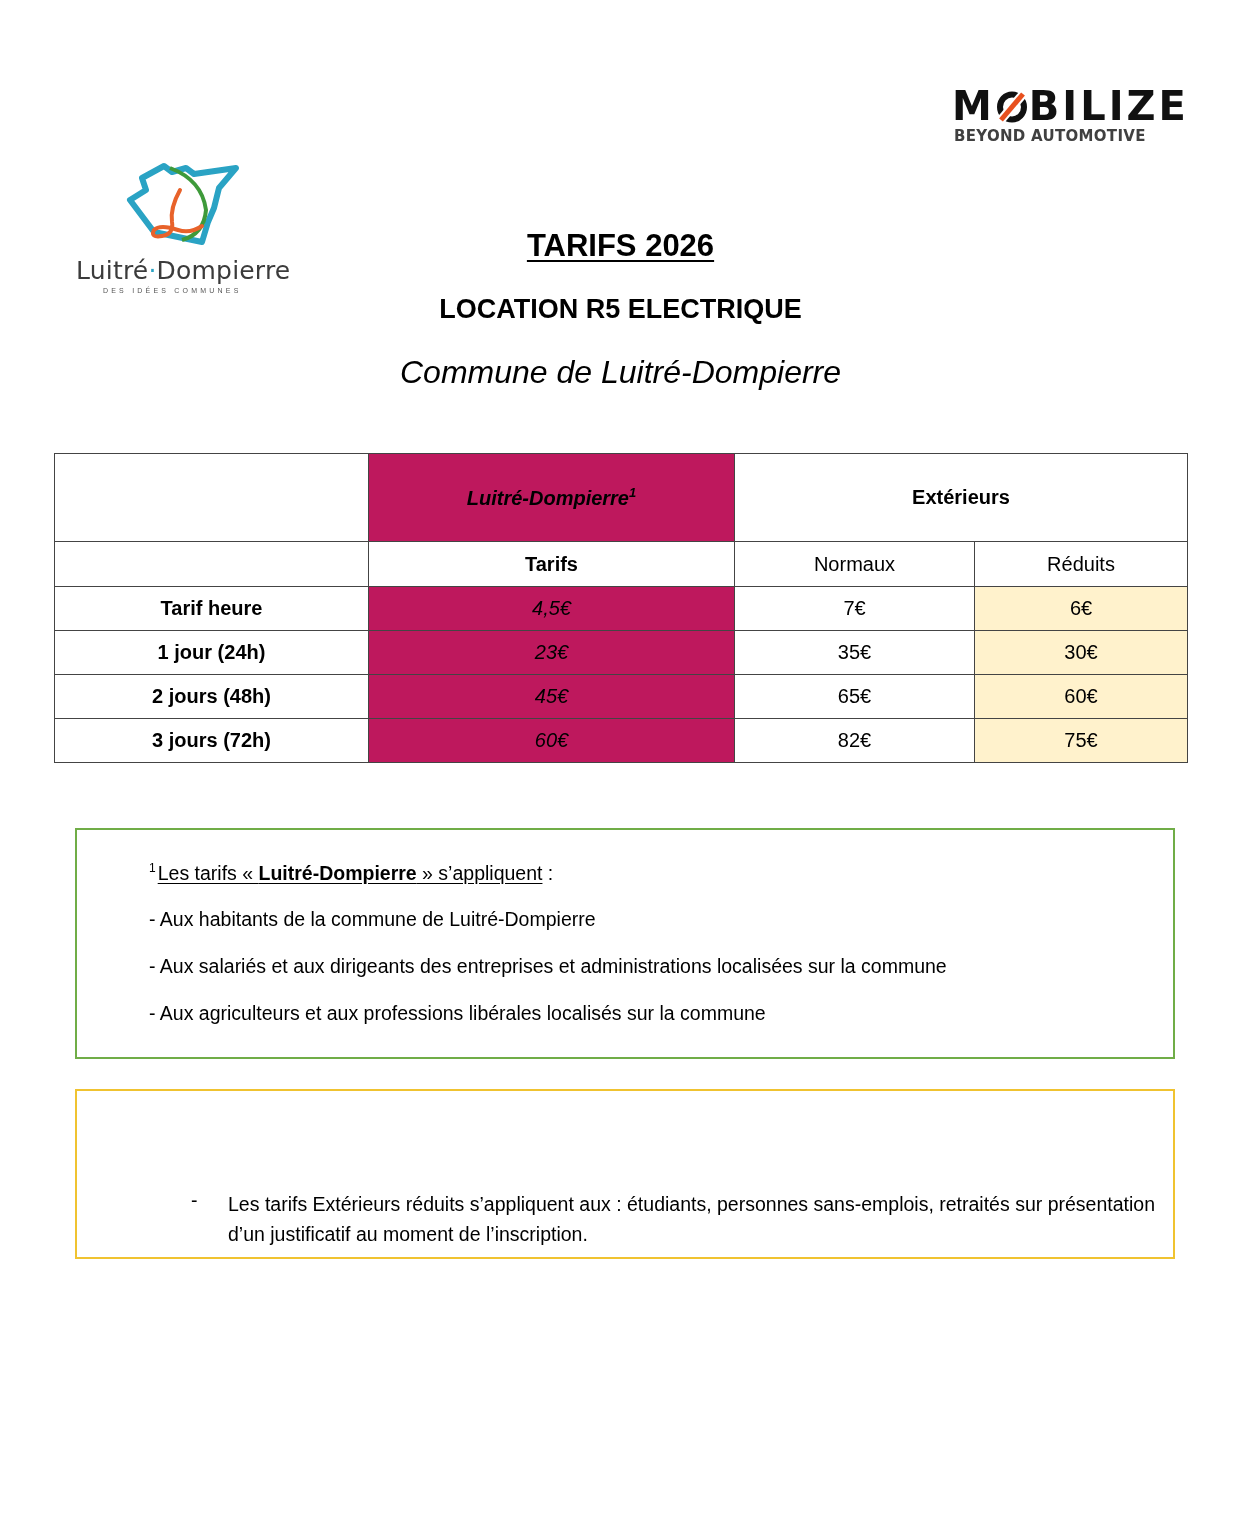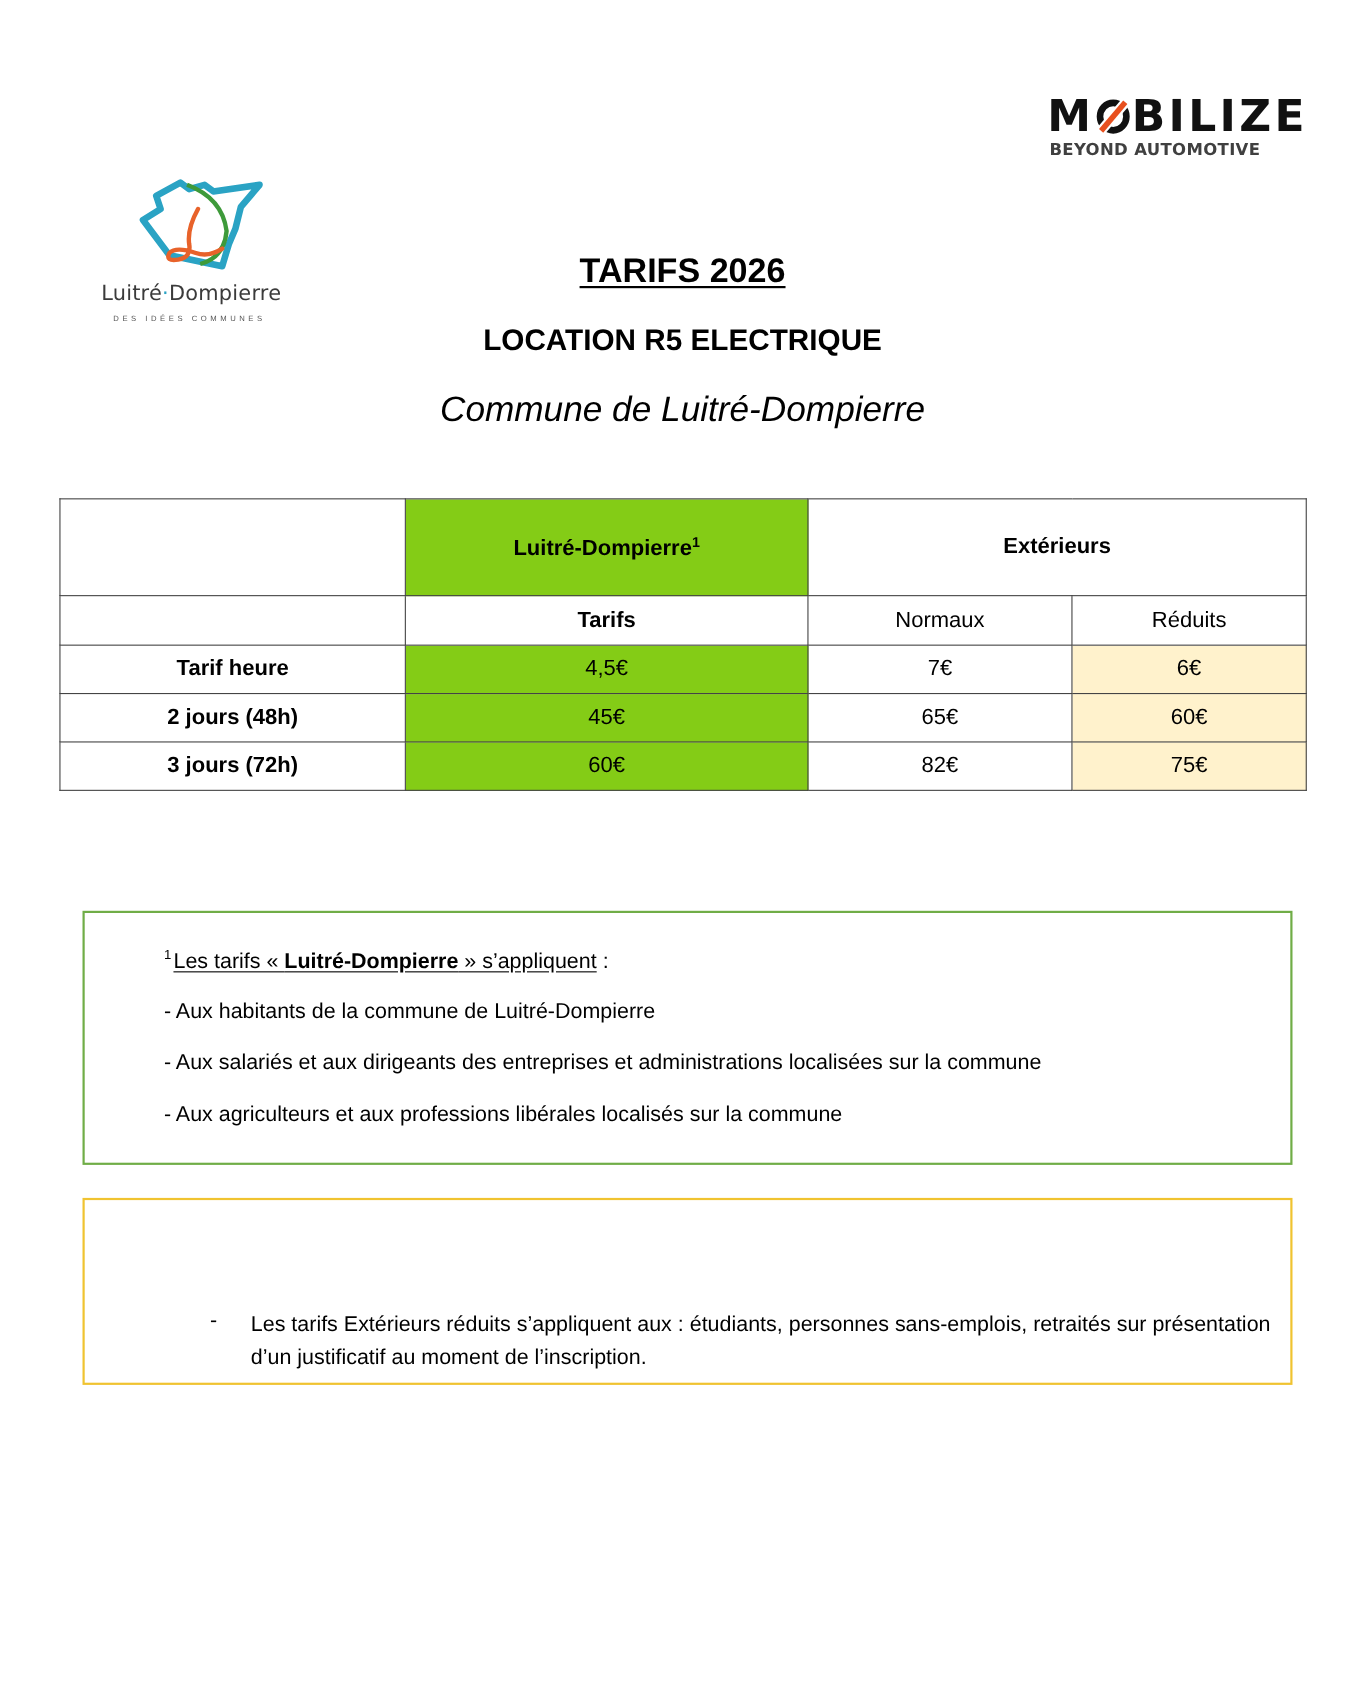--- a/index.html
+++ b/index.html
@@ -20,22 +20,22 @@
     #mobilize-word .o-slot svg { position: absolute; left: 0; top: 0; }
     #mobilize-tagline {
       position: absolute; left: 2px; top: 43px; font-family: "DejaVu Sans", sans-serif;
       font-weight: bold; font-size: 15px; letter-spacing: 0.3px; color: #404040; white-space: nowrap;
     }
 
     
     #ld-logo { left: 76px; top: 160px; width: 215px; height: 140px; }
     #ld-mark { position: absolute; left: 48px; top: 0; }
     #ld-name {
-      position: absolute; left: 16px; top: 96px; font-family: "DejaVu Sans", sans-serif;
-      font-size: 19px; color: #3b3b3b; white-space: nowrap; letter-spacing: 0.2px;
+      position: absolute; left: 0; top: 96px; font-family: "DejaVu Sans", sans-serif;
+      font-size: 25px; color: #3b3b3b; white-space: nowrap; letter-spacing: 0.2px;
     }
     #ld-name .dot { color: #2aa3c4; }
     #ld-tagline {
       position: absolute; left: 27px; top: 127px; font-size: 7px; letter-spacing: 3.2px;
       color: #555; white-space: nowrap; font-family: "Liberation Sans", sans-serif;
     }
 
     
     .title-block { left: 0; width: 1241px; text-align: center; }
     #title-main { top: 228px; font-size: 31px; font-weight: bold; }
@@ -45,21 +45,21 @@
 
     
     #price-table {
       position: absolute; left: 54px; top: 453px; width: 1133px;
       border-collapse: collapse; table-layout: fixed; font-size: 20px;
     }
     #price-table td { border: 1.5px solid #444; text-align: center; padding: 0; }
     #price-table .h1 td { height: 87px; }
     #price-table .h2 td { height: 44px; }
     #price-table .row td { height: 43px; }
-    .bg-green { background: #84cc16; }
+    .bg-green { background: #be185d; font-style: italic; }
     .bg-yellow { background: #fff2cc; }
     .bold { font-weight: bold; }
     sup { font-size: 13px; }
 
     
     .note-box { position: absolute; left: 75px; width: 1100px; box-sizing: border-box; font-size: 19.5px; }
     #note1 { top: 828px; height: 231px; border: 2px solid #70ad47; }
     #note2 { top: 1089px; height: 170px; border: 2px solid #f0c330; }
     .note-line { position: absolute; left: 72px; white-space: nowrap; }
     .u { text-decoration: underline; text-underline-offset: 3px; }
@@ -113,20 +113,26 @@
     <td>Normaux</td>
     <td>Réduits</td>
   </tr>
   <tr class="row">
     <td class="bold">Tarif heure</td>
     <td class="bg-green">4,5€</td>
     <td>7€</td>
     <td class="bg-yellow">6€</td>
   </tr>
   <tr class="row">
+    <td class="bold">1 jour (24h)</td>
+    <td class="bg-green">23€</td>
+    <td>35€</td>
+    <td class="bg-yellow">30€</td>
+  </tr>
+  <tr class="row">
     <td class="bold">2 jours (48h)</td>
     <td class="bg-green">45€</td>
     <td>65€</td>
     <td class="bg-yellow">60€</td>
   </tr>
   <tr class="row">
     <td class="bold">3 jours (72h)</td>
     <td class="bg-green">60€</td>
     <td>82€</td>
     <td class="bg-yellow">75€</td>

